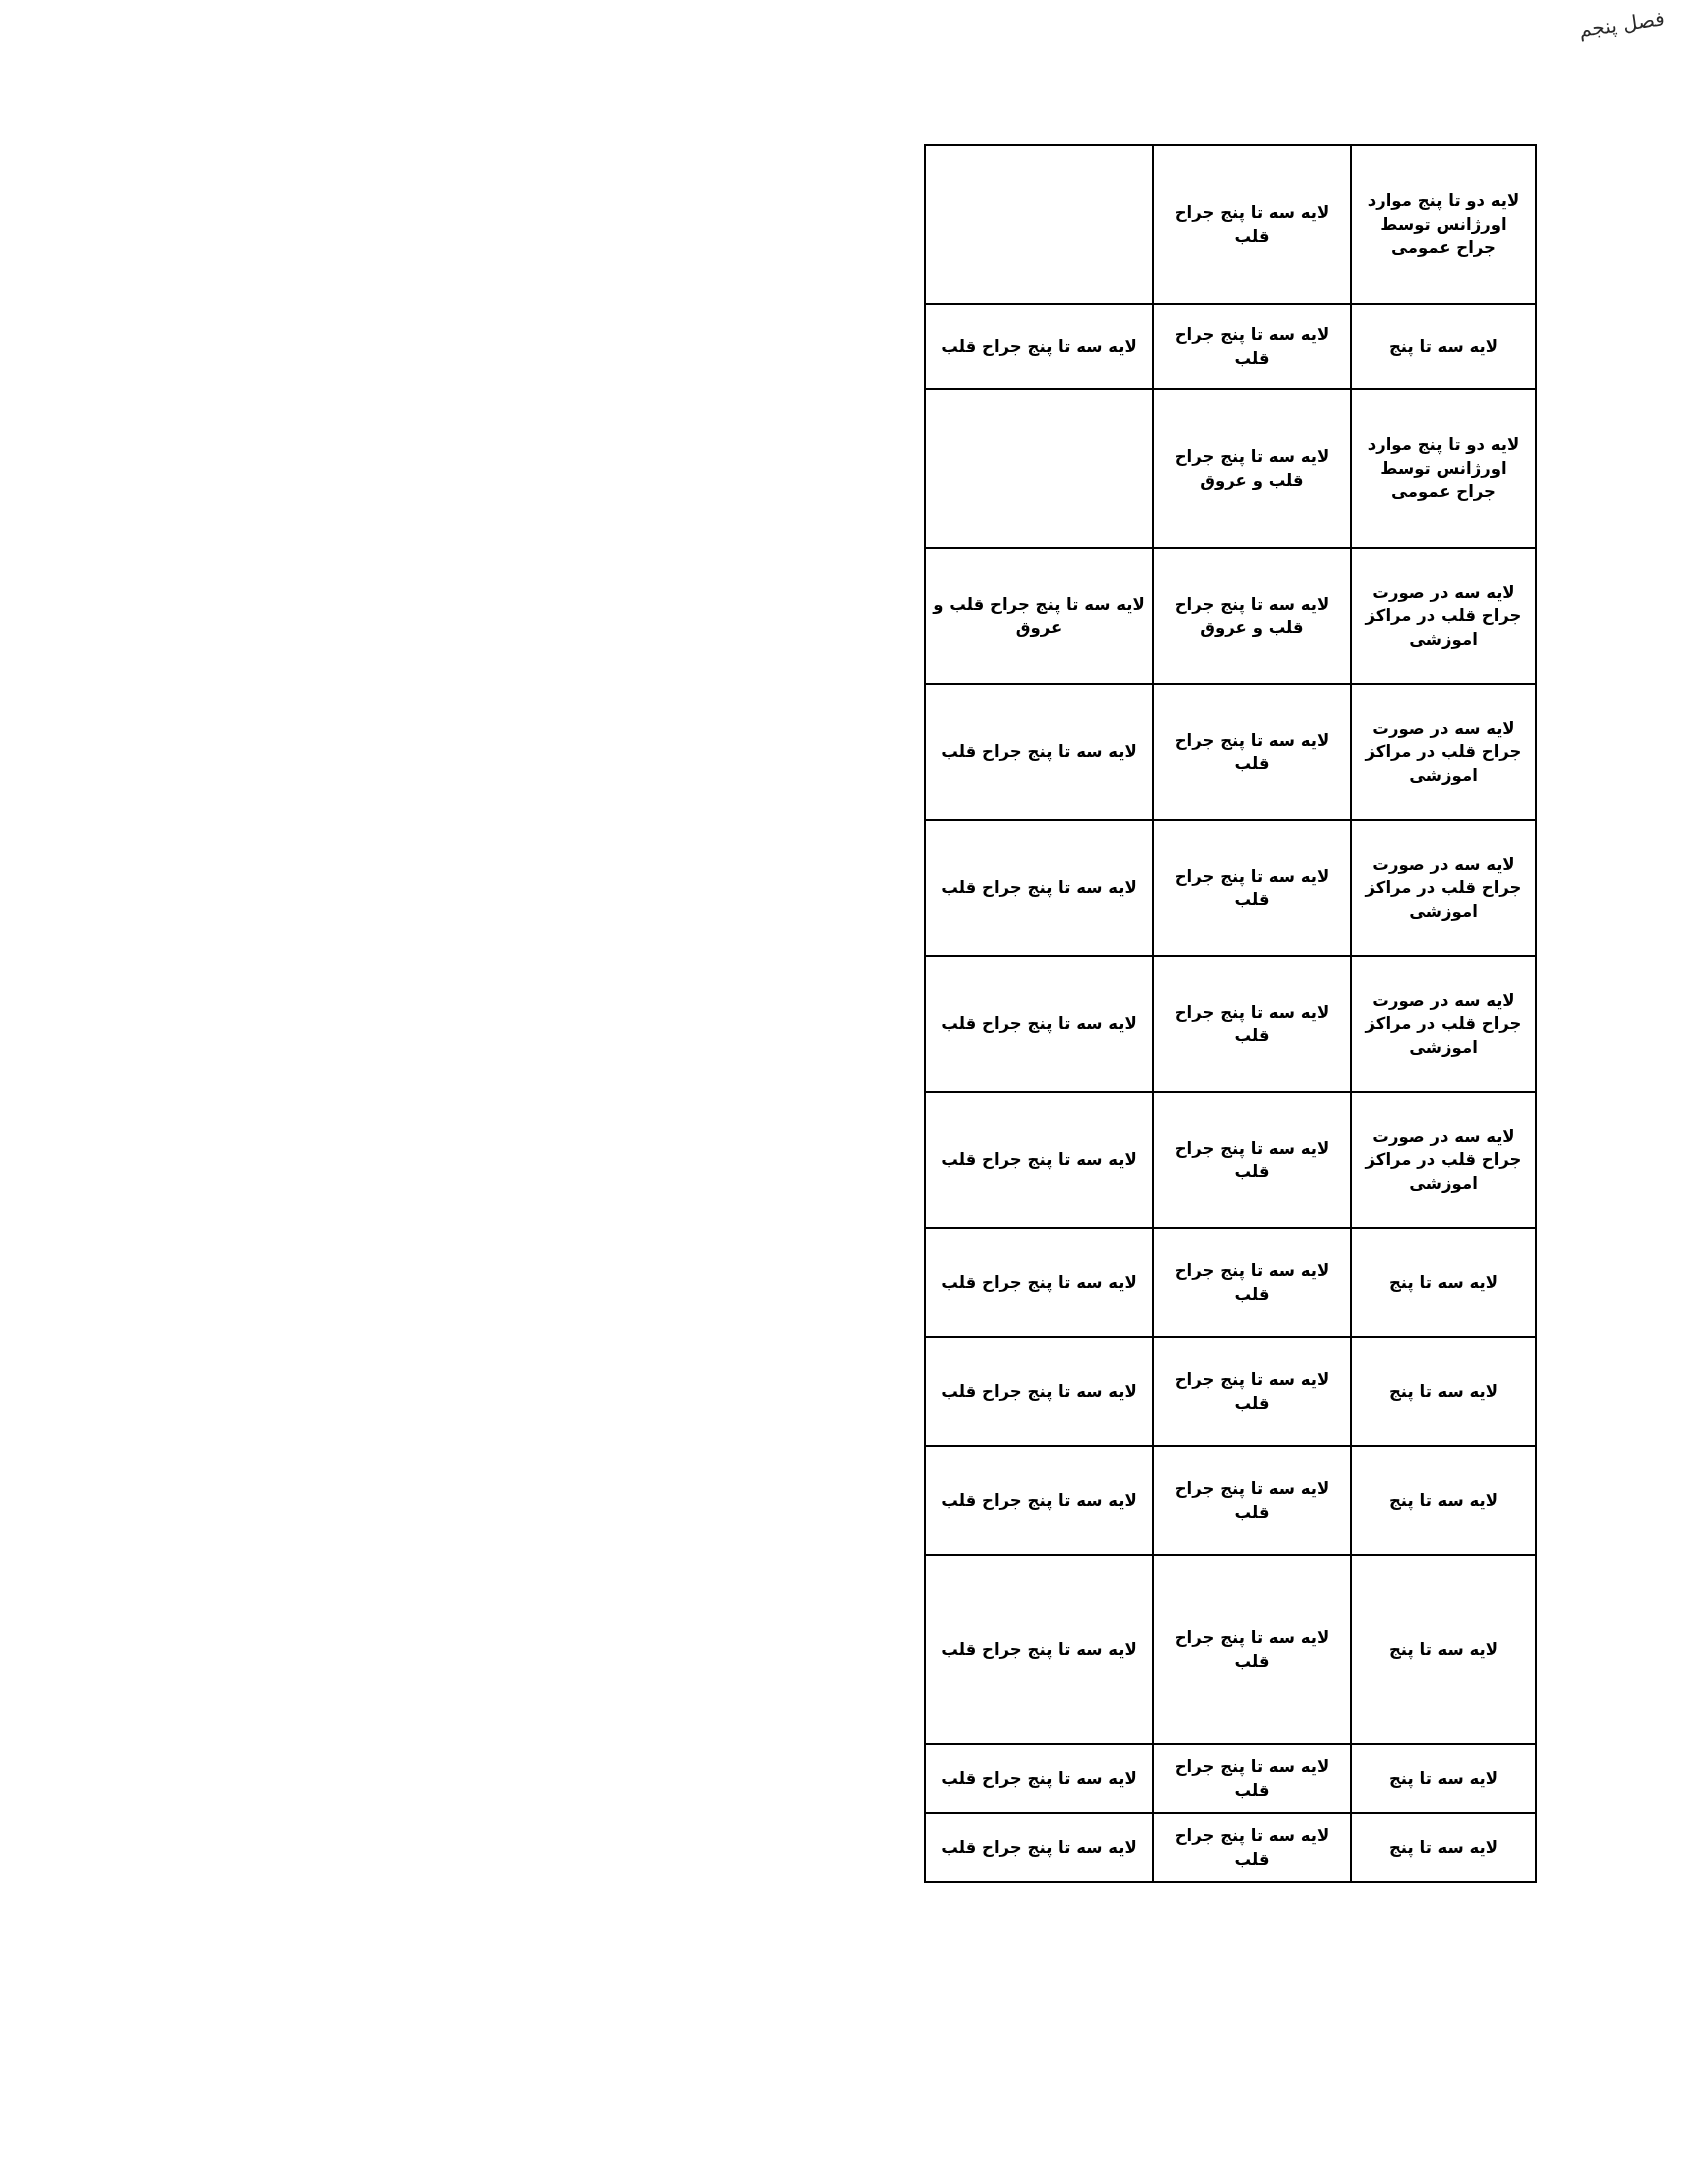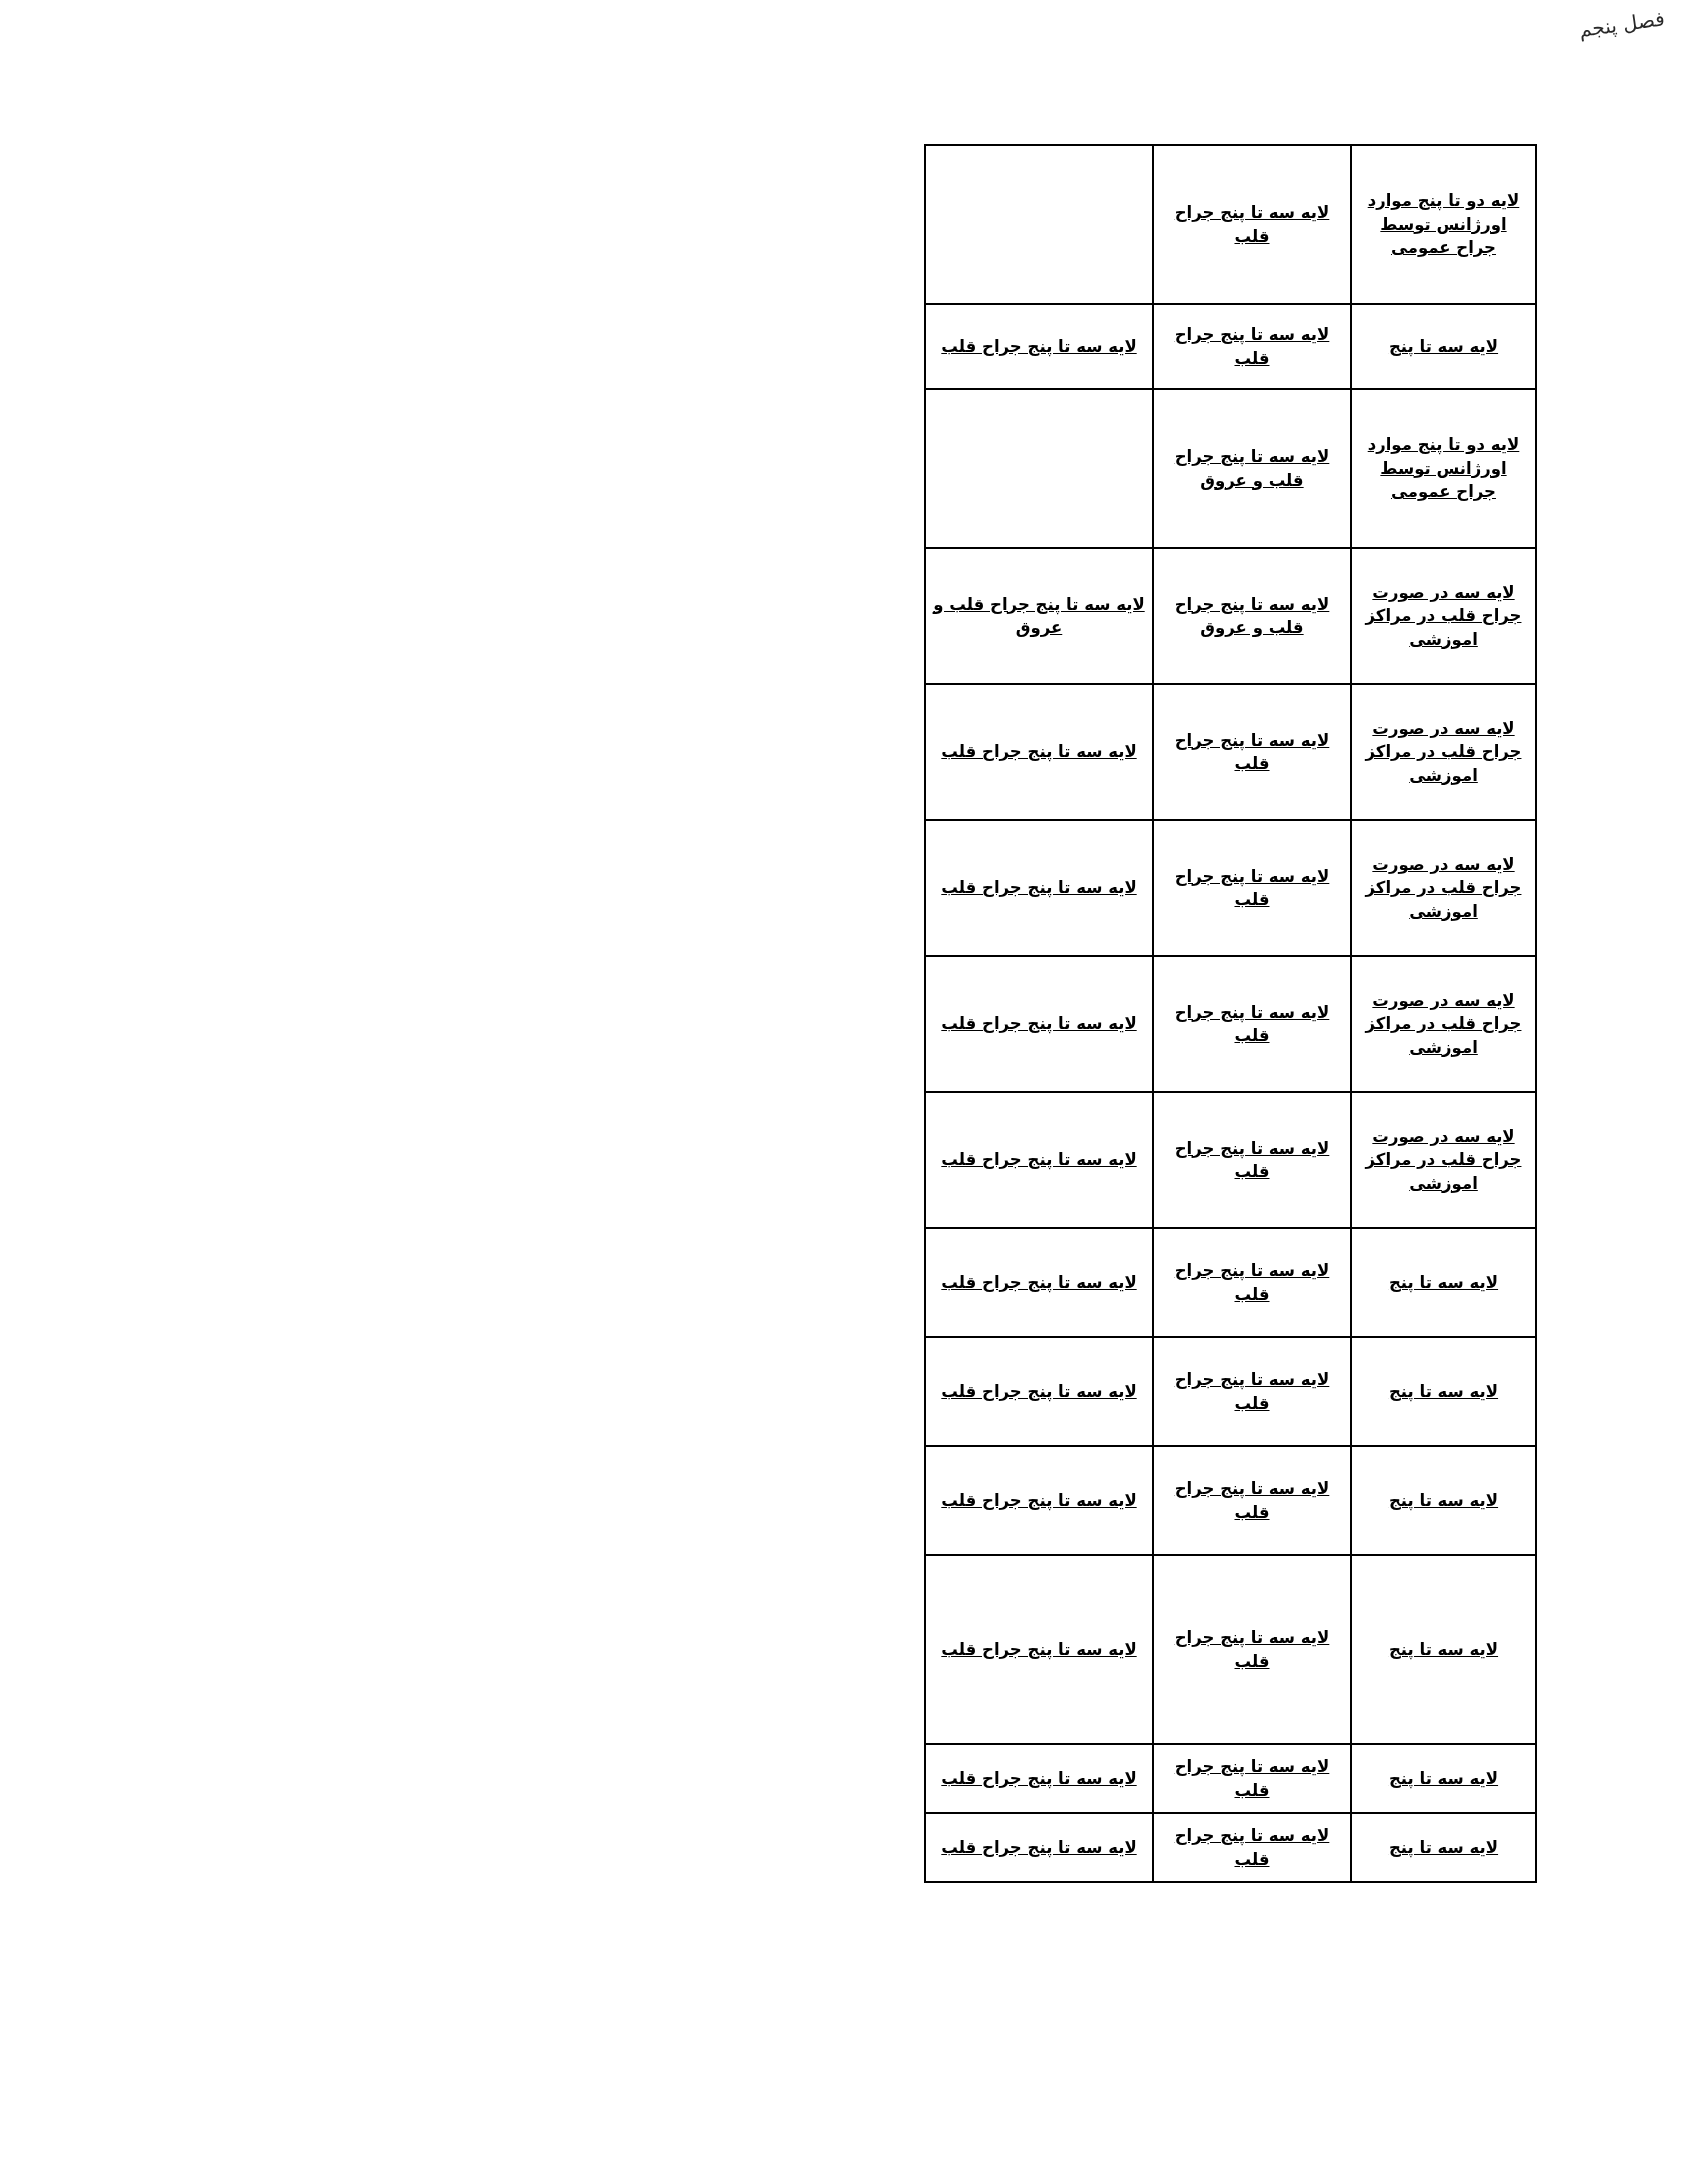--- a/index.html
+++ b/index.html
@@ -40,21 +40,20 @@
     position: absolute;
     top: 144px;
     left: 925px;
     width: 612px;
   }
   table.main {
     border-collapse: collapse;
     width: 612px;
     table-layout: fixed;
     direction: rtl;
-    text-decoration: underline;
   }
   table.main td {
     border: 2px solid #000000;
     text-align: center;
     vertical-align: middle;
     font-family: "DejaVu Sans", "Liberation Sans", sans-serif;
     font-weight: bold;
     font-size: 16.5px;
     line-height: 1.42;
     padding: 5.3px 6.6px;

